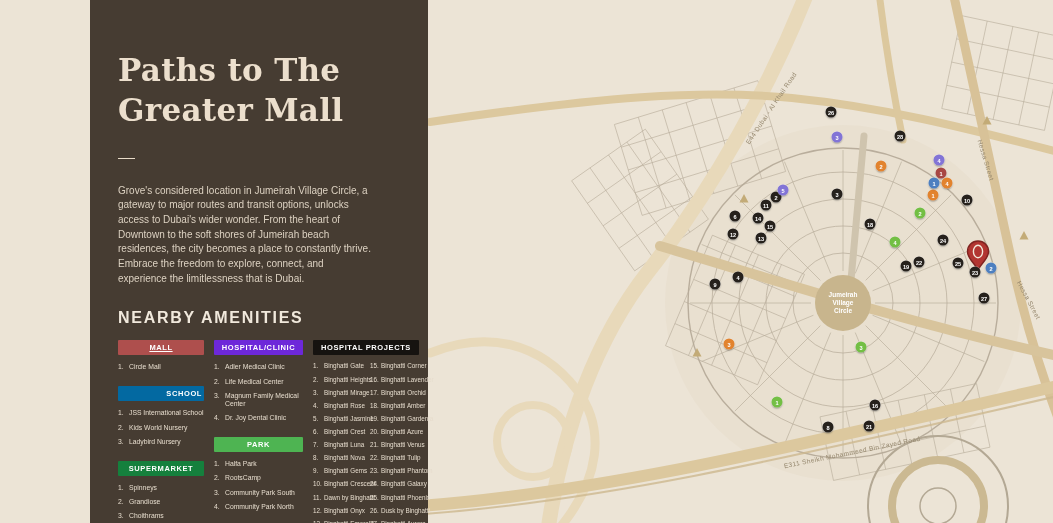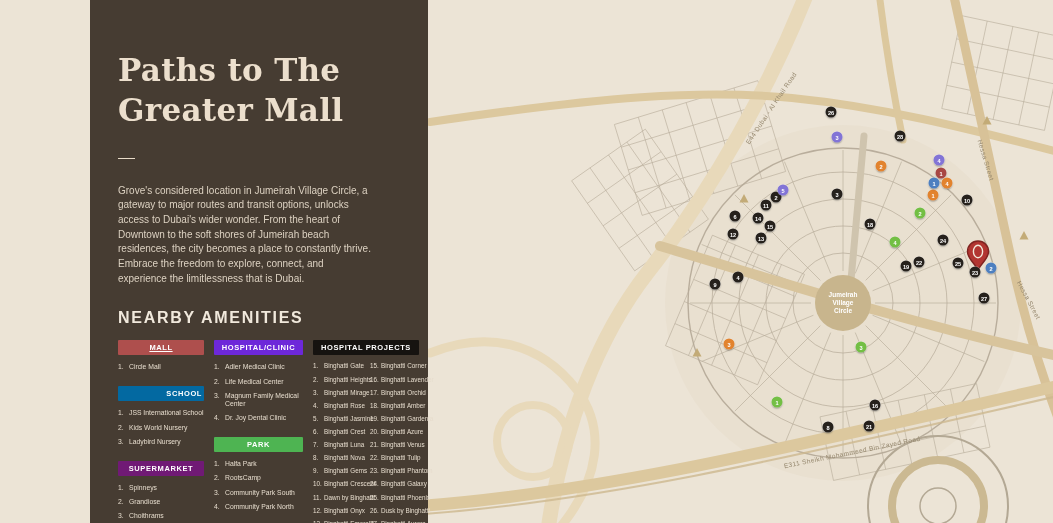--- a/index.html
+++ b/index.html
@@ -232,21 +232,21 @@
                 <span class="num">2.</span>
                 <span>Kids World Nursery</span>
               </li>
               <li>
                 <span class="num">3.</span>
                 <span>Ladybird Nursery</span>
               </li>
             </ol>
           </div>
           <div class="cat">
-            <div class="cat-header" style="background: #701a75;">SUPERMARKET</div>
+            <div class="cat-header" style="background: #15803d;">SUPERMARKET</div>
             <ol>
               <li>
                 <span class="num">1.</span>
                 <span>Spinneys</span>
               </li>
               <li>
                 <span class="num">2.</span>
                 <span>Grandiose</span>
               </li>
               <li>

